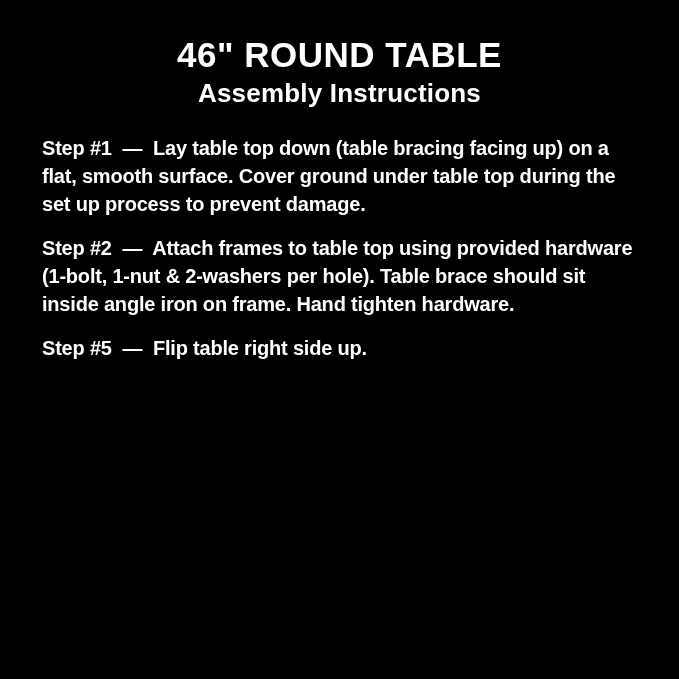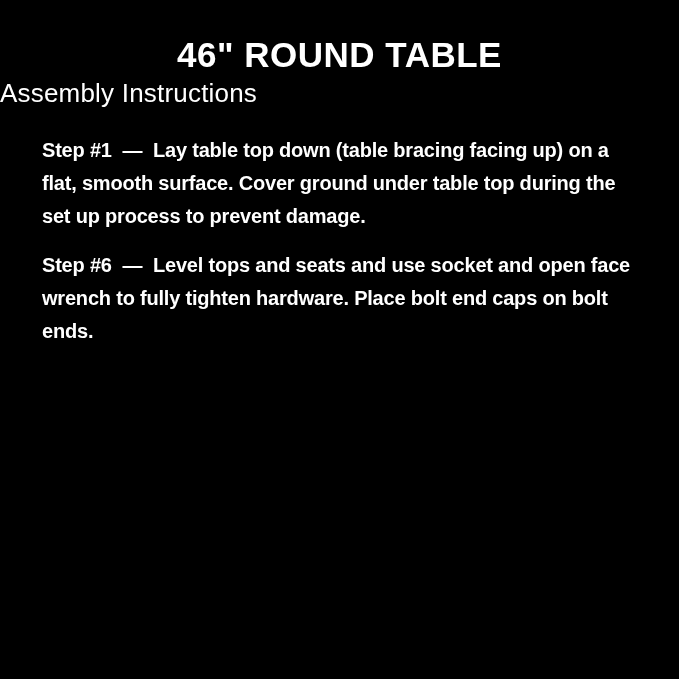--- a/index.html
+++ b/index.html
@@ -22,41 +22,42 @@
     margin: 0;
     text-align: center;
     font-size: 35px;
     line-height: 1.1;
     font-weight: 700;
     letter-spacing: 0.5px;
     white-space: pre;
   }
   .subtitle {
     margin: 4px 0 0 0;
-    text-align: left;
+    text-align: center;
     font-size: 26px;
     line-height: 1.1;
-    font-weight: 400;
+    font-weight: 700;
     letter-spacing: 0.2px;
   }
   .steps {
     margin: 27px 34px 0 42px;
     font-size: 20px;
     font-weight: 700;
-    line-height: 33px;
+    line-height: 28px;
     letter-spacing: -0.2px;
   }
   .steps p {
     margin: 0 0 16px 0;
     white-space: pre-wrap;
   }
 </style>
 </head>
 <body>
 
 <div class="sheet">
   <h1 class="title">46" ROUND TABLE</h1>
   <h2 class="subtitle">Assembly Instructions</h2>
   <div class="steps">
     <p>Step #1  —  Lay table top down (table bracing facing up) on a flat, smooth surface. Cover ground under table top during the set up process to prevent damage.</p>
-    <p>Step #6  —  Level tops and seats and use socket and open face wrench to fully tighten hardware. Place bolt end caps on bolt ends.</p>
+    <p>Step #2  —  Attach frames to table top using provided hardware (1-bolt, 1-nut &amp; 2-washers per hole). Table brace should sit inside angle iron on frame. Hand tighten hardware.</p>
+    <p>Step #5  —  Flip table right side up.</p>
   </div>
 </div>
 
 </body></html>

